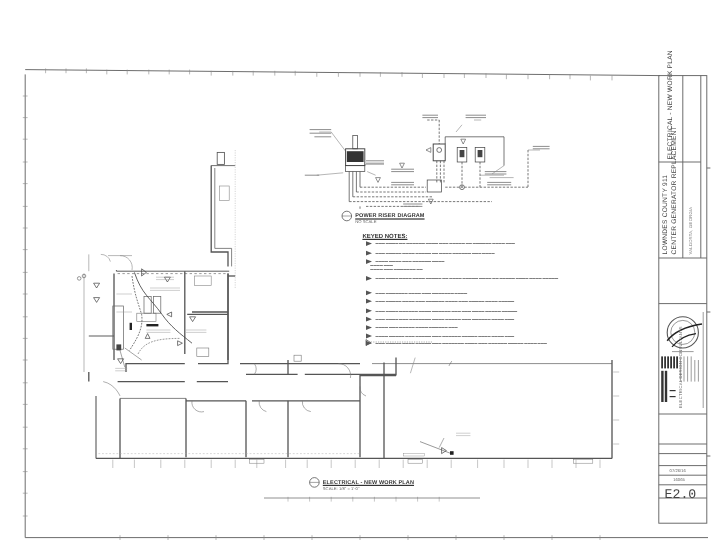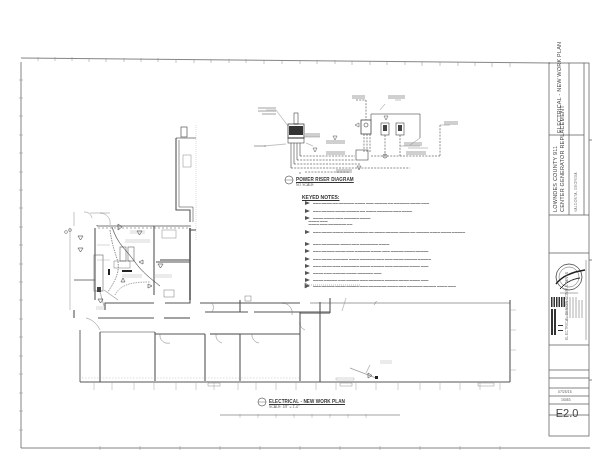--- a/index.html
+++ b/index.html
@@ -3,21 +3,21 @@
 <meta charset="utf-8">
 <style>
   html, body { margin: 0; padding: 0; background: #ffffff; }
   body { width: 600px; height: 463px; position: relative; overflow: hidden;
          font-family: "Liberation Sans", sans-serif; color: #333; }
   .sheet { position: absolute; left: 0; top: 0; width: 600px; height: 463px; }
   svg text { font-family: "Liberation Sans", sans-serif; }
   .tb-vert { position: absolute; transform-origin: left top; transform: rotate(-90deg);
              white-space: nowrap; font-size: 5.5px; color: #444; letter-spacing: 0.2px; }
   .sheet-num { position: absolute; left: 551px; top: 407px; width: 32px; text-align: center;
-               font-size: 11px; color: #444; }
+               font-size: 11px; color: #444; font-family: Liberation Mono, monospace; }
   .tb-small { position: absolute; font-size: 3.5px; color: #666; white-space: nowrap; }
   .caption { position: absolute; font-size: 4.6px; color: #333; white-space: nowrap;
              font-weight: bold; text-decoration: underline; letter-spacing: 0.1px; }
   .notes-title { position: absolute; left: 302px; top: 194px; font-size: 5px; font-weight: bold;
                  text-decoration: underline; color: #333; }
   .note { position: absolute; left: 305px; font-size: 2.6px; color: #777; width: 205px;
           line-height: 3px; white-space: normal; }
   .note .tri { display: inline-block; width: 0; height: 0; border-top: 2.5px solid transparent;
                border-bottom: 2.5px solid transparent; border-left: 5px solid #555;
                margin-right: 3px; vertical-align: middle; }

